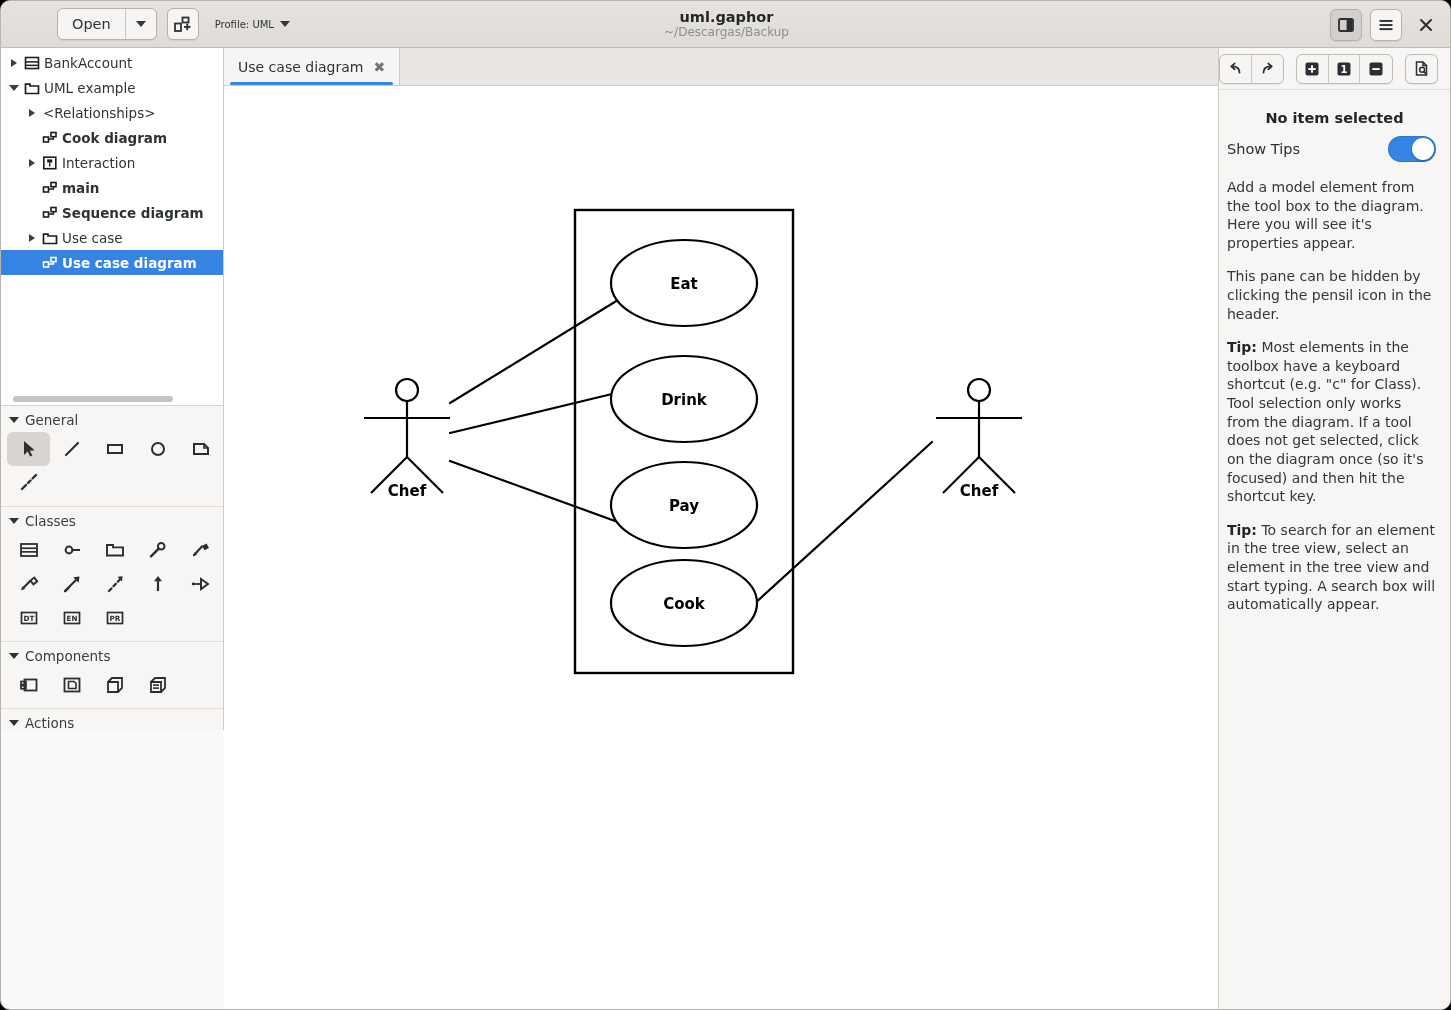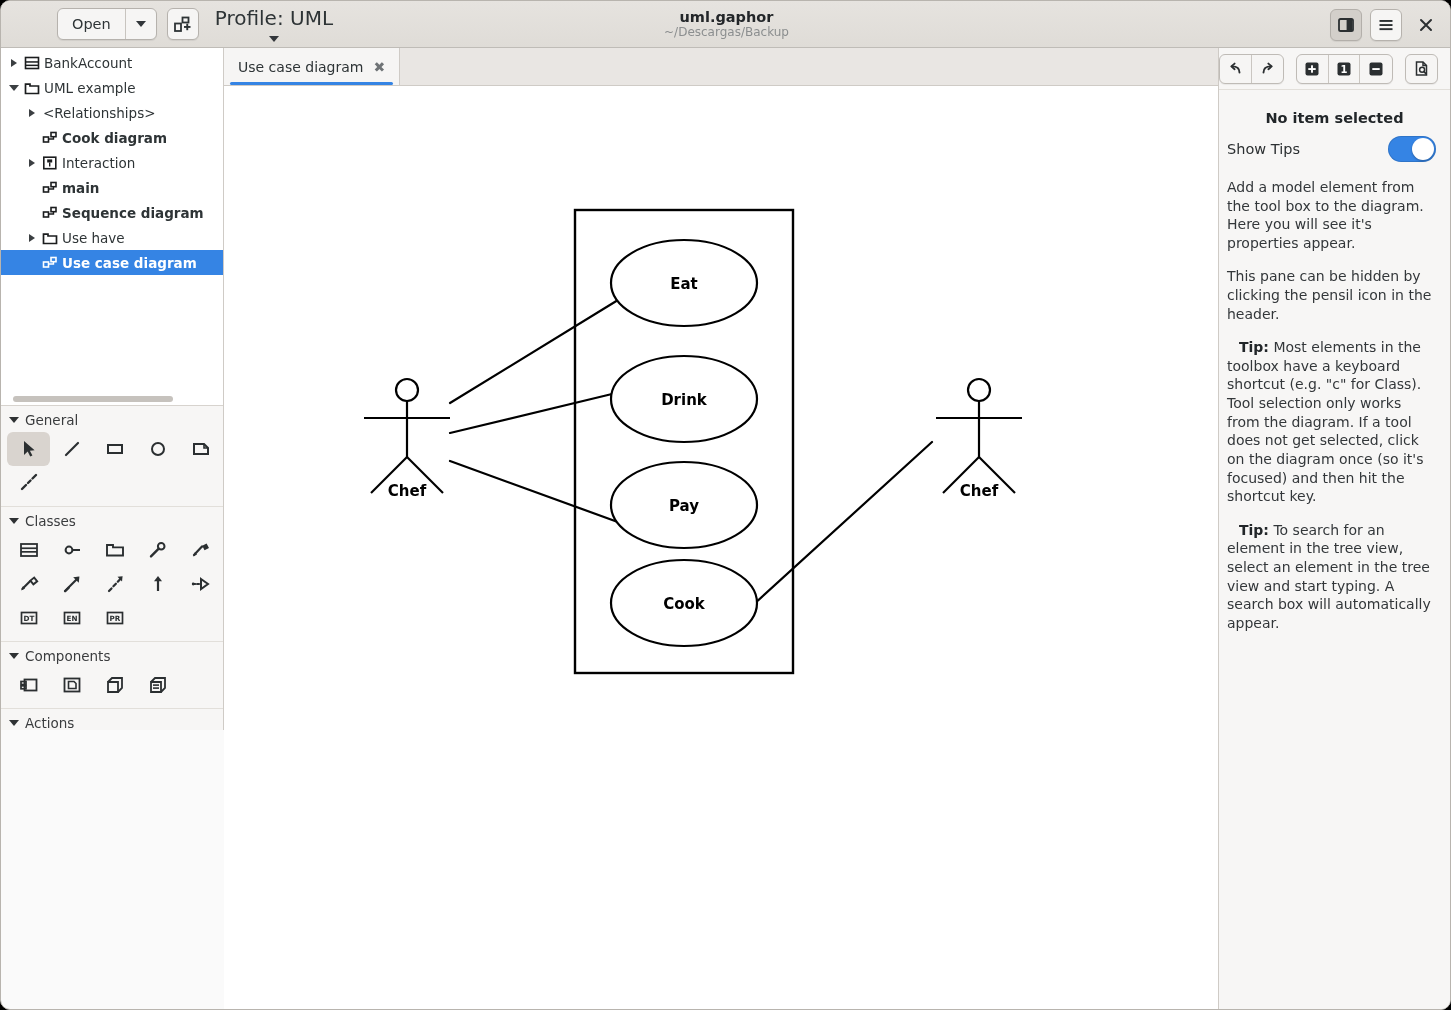--- a/index.html
+++ b/index.html
@@ -32,22 +32,22 @@
     box-shadow: 0 1px 1px rgba(0,0,0,.07); }
   .split-btn .part { display: flex; align-items: center; justify-content: center;
     padding: 0 14px; font-size: 14.5px; color: #2e3436; }
   .split-btn .divider { width: 1px; background: #c8c4bf; }
   .split-btn .arrowpart { padding: 0 10px; }
   .caret-down { width: 0; height: 0; border-left: 5px solid transparent;
     border-right: 5px solid transparent; border-top: 6px solid #32363a; }
   .icon-btn { width: 32px; height: 32px; border: 1px solid #b6b2ad; border-radius: 6px;
     background: #f6f5f4; display: flex; align-items: center; justify-content: center;
     box-shadow: 0 1px 1px rgba(0,0,0,.07); }
-  .profile-menu { display: flex; align-items: center; gap: 6px; font-size: 20px;
-    color: #2e3436; margin-left: 6px; flex-direction: column; }
+  .profile-menu { display: flex; align-items: center; gap: 6px; font-size: 10px;
+    color: #2e3436; margin-left: 6px; }
 
   .hb-center { position: absolute; left: 0; right: 0; top: 0; height: 47px;
     display: flex; flex-direction: column; align-items: center; justify-content: center;
     pointer-events: none; }
   .hb-title { font-size: 14.5px; font-weight: bold; color: #232629; line-height: 1.15; }
   .hb-sub { font-size: 12px; color: #8b8e8f; line-height: 1.25; }
 
   .hb-right { position: absolute; right: 10px; top: 0; height: 47px;
     display: flex; align-items: center; gap: 8px; }
   .hb-right .toggled { background: #d3cfca; border-color: #b3afaa; }
@@ -120,21 +120,21 @@
     padding: 20px 0 6px; }
   #rp-tips-row { display: flex; align-items: center; justify-content: space-between;
     padding: 4px 14px 0 8px; }
   #rp-tips-label { font-size: 14.5px; color: #2c3032; }
   .switch { width: 48px; height: 26px; border-radius: 13px; background: #3584e4;
     position: relative; box-shadow: inset 0 0 0 1px rgba(0,0,0,.12); }
   .switch .knob { position: absolute; right: 2px; top: 2px; width: 22px; height: 22px;
     border-radius: 50%; background: #fff; box-shadow: 0 1px 2px rgba(0,0,0,.3); }
   .rp-body { padding: 16px 14px 0 8px; }
   .rp-para { font-size: 14px; line-height: 1.33; color: #33373a; margin-bottom: 15px; }
-  .rp-para b { font-weight: bold; color: #222629; margin-left: 12px; }
+  .rp-para b { font-weight: bold; color: #222629; }
 </style>
 </head>
 <body>
 
 <div id="app">
 
   <div id="headerbar">
     <div class="hb-left">
       <div class="split-btn">
         <div class="part">Open</div>
@@ -265,21 +265,21 @@
         </div>
         <div class="tree-row indent2">
           <span class="tw">
             <span class="twist"></span>
           </span>
           <span class="ticon">
             <svg width="16" height="14" viewBox="0 0 16 14">
               <path d="M1.5 3.2 H6 V5 H14.5 V12.5 H1.5 Z" fill="none" stroke="#1b1d1e" stroke-width="1.7"></path>
             </svg>
           </span>
-          <span class="tname">Use have</span>
+          <span class="tname">Use case</span>
         </div>
         <div class="tree-row selected bold indent2">
           <span class="tw"></span>
           <span class="ticon">
             <svg width="16" height="14" viewBox="0 0 16 14">
               <rect x="1.5" y="6" width="5" height="5" fill="none" stroke="#ffffff" stroke-width="1.6"></rect>
               <rect x="9" y="1.5" width="5" height="4.2" fill="none" stroke="#ffffff" stroke-width="1.6"></rect>
               <path d="M6.6 8 H11.5 V5.8" fill="none" stroke="#ffffff" stroke-width="1.4"></path>
             </svg>
           </span>

